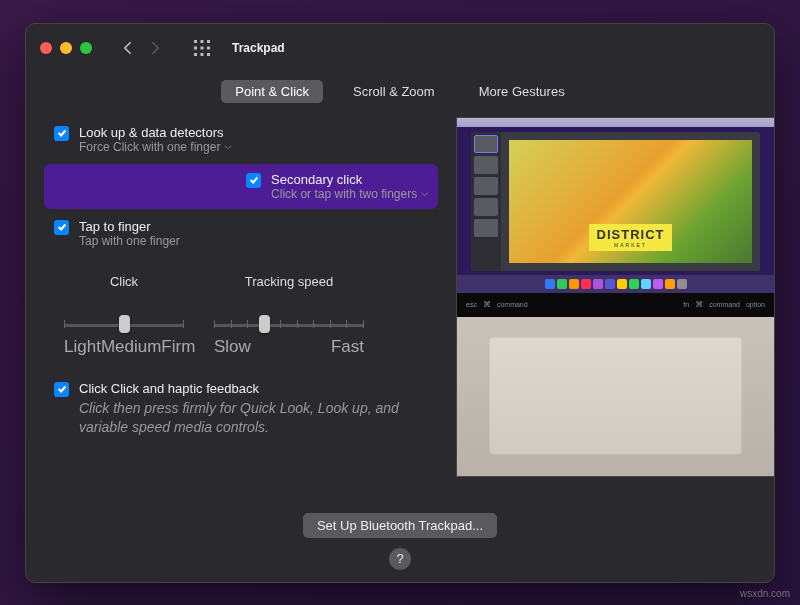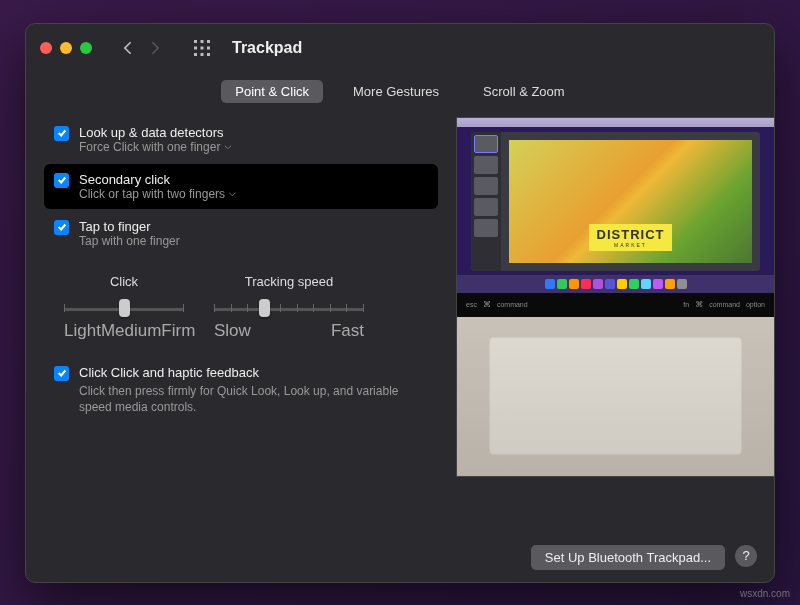--- a/index.html
+++ b/index.html
@@ -22,61 +22,61 @@
 .traffic { display: flex; gap: 8px; }
 .dot { width: 12px; height: 12px; border-radius: 50%; }
 .red { background: #ff5f57; } .yellow { background: #ffbd2e; } .green { background: #28c940; }
 .navbtns { display: flex; gap: 2px; margin-left: 12px; }
 .navbtn { width: 26px; height: 26px; display: flex; align-items: center; justify-content: center;
   color: #888; border: none; background: transparent; font-size: 16px; cursor: pointer; }
 .navbtn.disabled { color: #555; }
 .grid-icon { margin-left: 12px; color: #bbb; display: flex; align-items: center; justify-content: center;
   width: 24px; height: 24px; }
 .grid-icon svg { width: 16px; height: 16px; }
-.title { color: #eee; font-size: 16px; font-weight: 600; margin-left: 8px; }
+.title { color: #eee; font-size: 12px; font-weight: 600; margin-left: 8px; }
 .search { margin-left: auto; width: 180px; height: 28px; background: #1e1e20;
   border: 2px solid #3a6ea5; border-radius: 6px; display: flex; align-items: center;
   padding: 0 8px; gap: 6px; }
 .search svg { width: 13px; height: 13px; stroke: #888; fill: none; }
 .search input { flex: 1; background: transparent; border: none; outline: none;
   color: #ccc; font-size: 13px; }
 .tabs { display: flex; justify-content: center; margin-top: 8px; gap: 16px; }
 .tab { padding: 4px 14px; font-size: 13px; color: #ddd;
   border: none; background: transparent; cursor: pointer; }
 .tab.active { background: #5a5a5e; border-radius: 5px; color: #fff; }
 .content { flex: 1; display: flex; padding: 14px 18px 0 18px; gap: 18px; }
 .leftcol { flex: 1; }
 .opt { display: flex; align-items: flex-start; gap: 10px; padding: 8px 10px;
   border-radius: 6px; margin-bottom: 2px; }
-.opt.sel { background: #000000; }
+.opt.sel { background: #4c1d95; justify-content: flex-end; }
 .check { width: 15px; height: 15px; border-radius: 3px; background: #0a84ff;
   display: flex; align-items: center; justify-content: center; flex-shrink: 0;
   margin-top: 1px; border: none; }
 .check svg { width: 10px; height: 10px; stroke: #fff; stroke-width: 2.5; fill: none; }
 .opttext { display: flex; flex-direction: column; }
 .opttitle { color: #eee; font-size: 13px; }
 .optsub { color: #999; font-size: 12px; display: flex; align-items: center; gap: 4px; }
 .chev { font-size: 9px; color: #999; }
 .sliders { display: flex; gap: 30px; margin-top: 18px; margin-left: 20px; }
 .sliderblk { display: flex; flex-direction: column; align-items: center; }
-.sliderlabel { color: #ddd; font-size: 13px; margin-bottom: 8px; }
+.sliderlabel { color: #ddd; font-size: 13px; margin-bottom: 24px; }
 .slidertrack { width: 120px; height: 22px; position: relative;
   display: flex; align-items: center; }
 .slidertrack.wide { width: 150px; }
 .trackline { position: absolute; left: 0; right: 0; top: 50%; height: 3px;
   background: #555; border-radius: 2px; }
 .tick { position: absolute; width: 1px; height: 8px; background: #666; top: 7px; }
 .knob { position: absolute; width: 11px; height: 18px; background: #ccc;
   border-radius: 4px; top: 2px; box-shadow: 0 1px 2px rgba(0,0,0,.5); }
 .sliderends { display: flex; justify-content: space-between; width: 100%;
   font-size: 17px; color: #aaa; margin-top: 2px; }
 .sliderends span:nth-child(2) { }
 .force { margin-top: 24px; padding: 0 10px; }
 .force .row { display: flex; align-items: flex-start; gap: 10px; }
-.forcedesc { color: #999; font-size: 12px; margin-left: 25px; margin-top: 2px; line-height: 1.4; }
+.forcedesc { color: #999; font-size: 14px; margin-left: 25px; margin-top: 2px; line-height: 1.4; font-style: italic; }
 .rightcol { width: 300px; display: flex; flex-direction: column; }
 .preview { width: 319px; height: 360px; background: #0f766e;
   border: 1px solid #444; display: flex; flex-direction: column; overflow: hidden; }
 .screenpart { flex: 0 0 175px; background: #2a1a5a; position: relative; }
 .menubar { height: 9px; background: linear-gradient(#b8b2d8,#a89ec8); }
 .dock { position: absolute; bottom: 0; left: 0; right: 0; height: 18px;
   background: rgba(255,255,255,.1); display: flex; justify-content: center;
   align-items: center; gap: 2px; padding: 0 4px; }
 .dock div { width: 10px; height: 10px; border-radius: 2px; }
 .appwindow { position: absolute; top: 14px; left: 14px; right: 14px; bottom: 22px;
@@ -93,22 +93,22 @@
   left: 50%; transform: translateX(-50%); color: #333; font-weight: 800;
   font-size: 13px; letter-spacing: 1px; text-align: center; }
 .district small { display: block; font-size: 5px; font-weight: 400; letter-spacing: 2px; }
 .touchbar { flex: 0 0 24px; background: #0a0a0a; display: flex; align-items: center;
   font-size: 7px; color: #888; padding: 0 6px; justify-content: space-between; }
 .touchbar span { padding: 1px 3px; }
 .padpart { flex: 1; background: linear-gradient(#c8c2b8, #b8b2a8);
   display: flex; align-items: center; justify-content: center; padding: 10px; }
 .trackpad { width: 85%; height: 85%; background: linear-gradient(#ddd8d0, #cfcac2);
   border-radius: 4px; box-shadow: inset 0 0 2px rgba(0,0,0,.2); }
-.footer { display: flex; justify-content: flex-end; align-items: flex-start;
-  padding: 12px 17px; gap: 10px; }
+.footer { display: flex; justify-content: flex-end; align-items: center;
+  padding: 12px 17px; gap: 10px; flex-direction: column; }
 .setupbtn { background: #5a5a5e; color: #eee; border: none;
   padding: 5px 14px; border-radius: 5px; font-size: 13px; cursor: pointer; }
 .helpbtn { width: 22px; height: 22px; border-radius: 50%; background: #5a5a5e;
   color: #eee; border: none; font-size: 13px; cursor: pointer; }
 .watermark { position: fixed; bottom: 6px; right: 10px; font-size: 10px;
   color: #aaa; opacity: .6; }
 </style>
 </head>
 <body>
 
@@ -144,22 +144,22 @@
             <rect x="6.5" y="13" width="3" height="3"></rect>
             <rect x="13" y="13" width="3" height="3"></rect>
           </g>
         </svg>
     </div>
     <div class="title">Trackpad</div>
   </div>
 
   <div class="tabs">
     <button class="tab active">Point &amp; Click</button>
+    <button class="tab">Scroll &amp; Zoom</button>
     <button class="tab">More Gestures</button>
-    <button class="tab">Scroll &amp; Zoom</button>
   </div>
 
   <div class="content">
     <div class="leftcol">
 
       <div class="opt">
         <button class="check">
             <svg viewBox="0 0 12 12">
               <path d="M2 6 L5 9 L10 3"></path>
             </svg>

